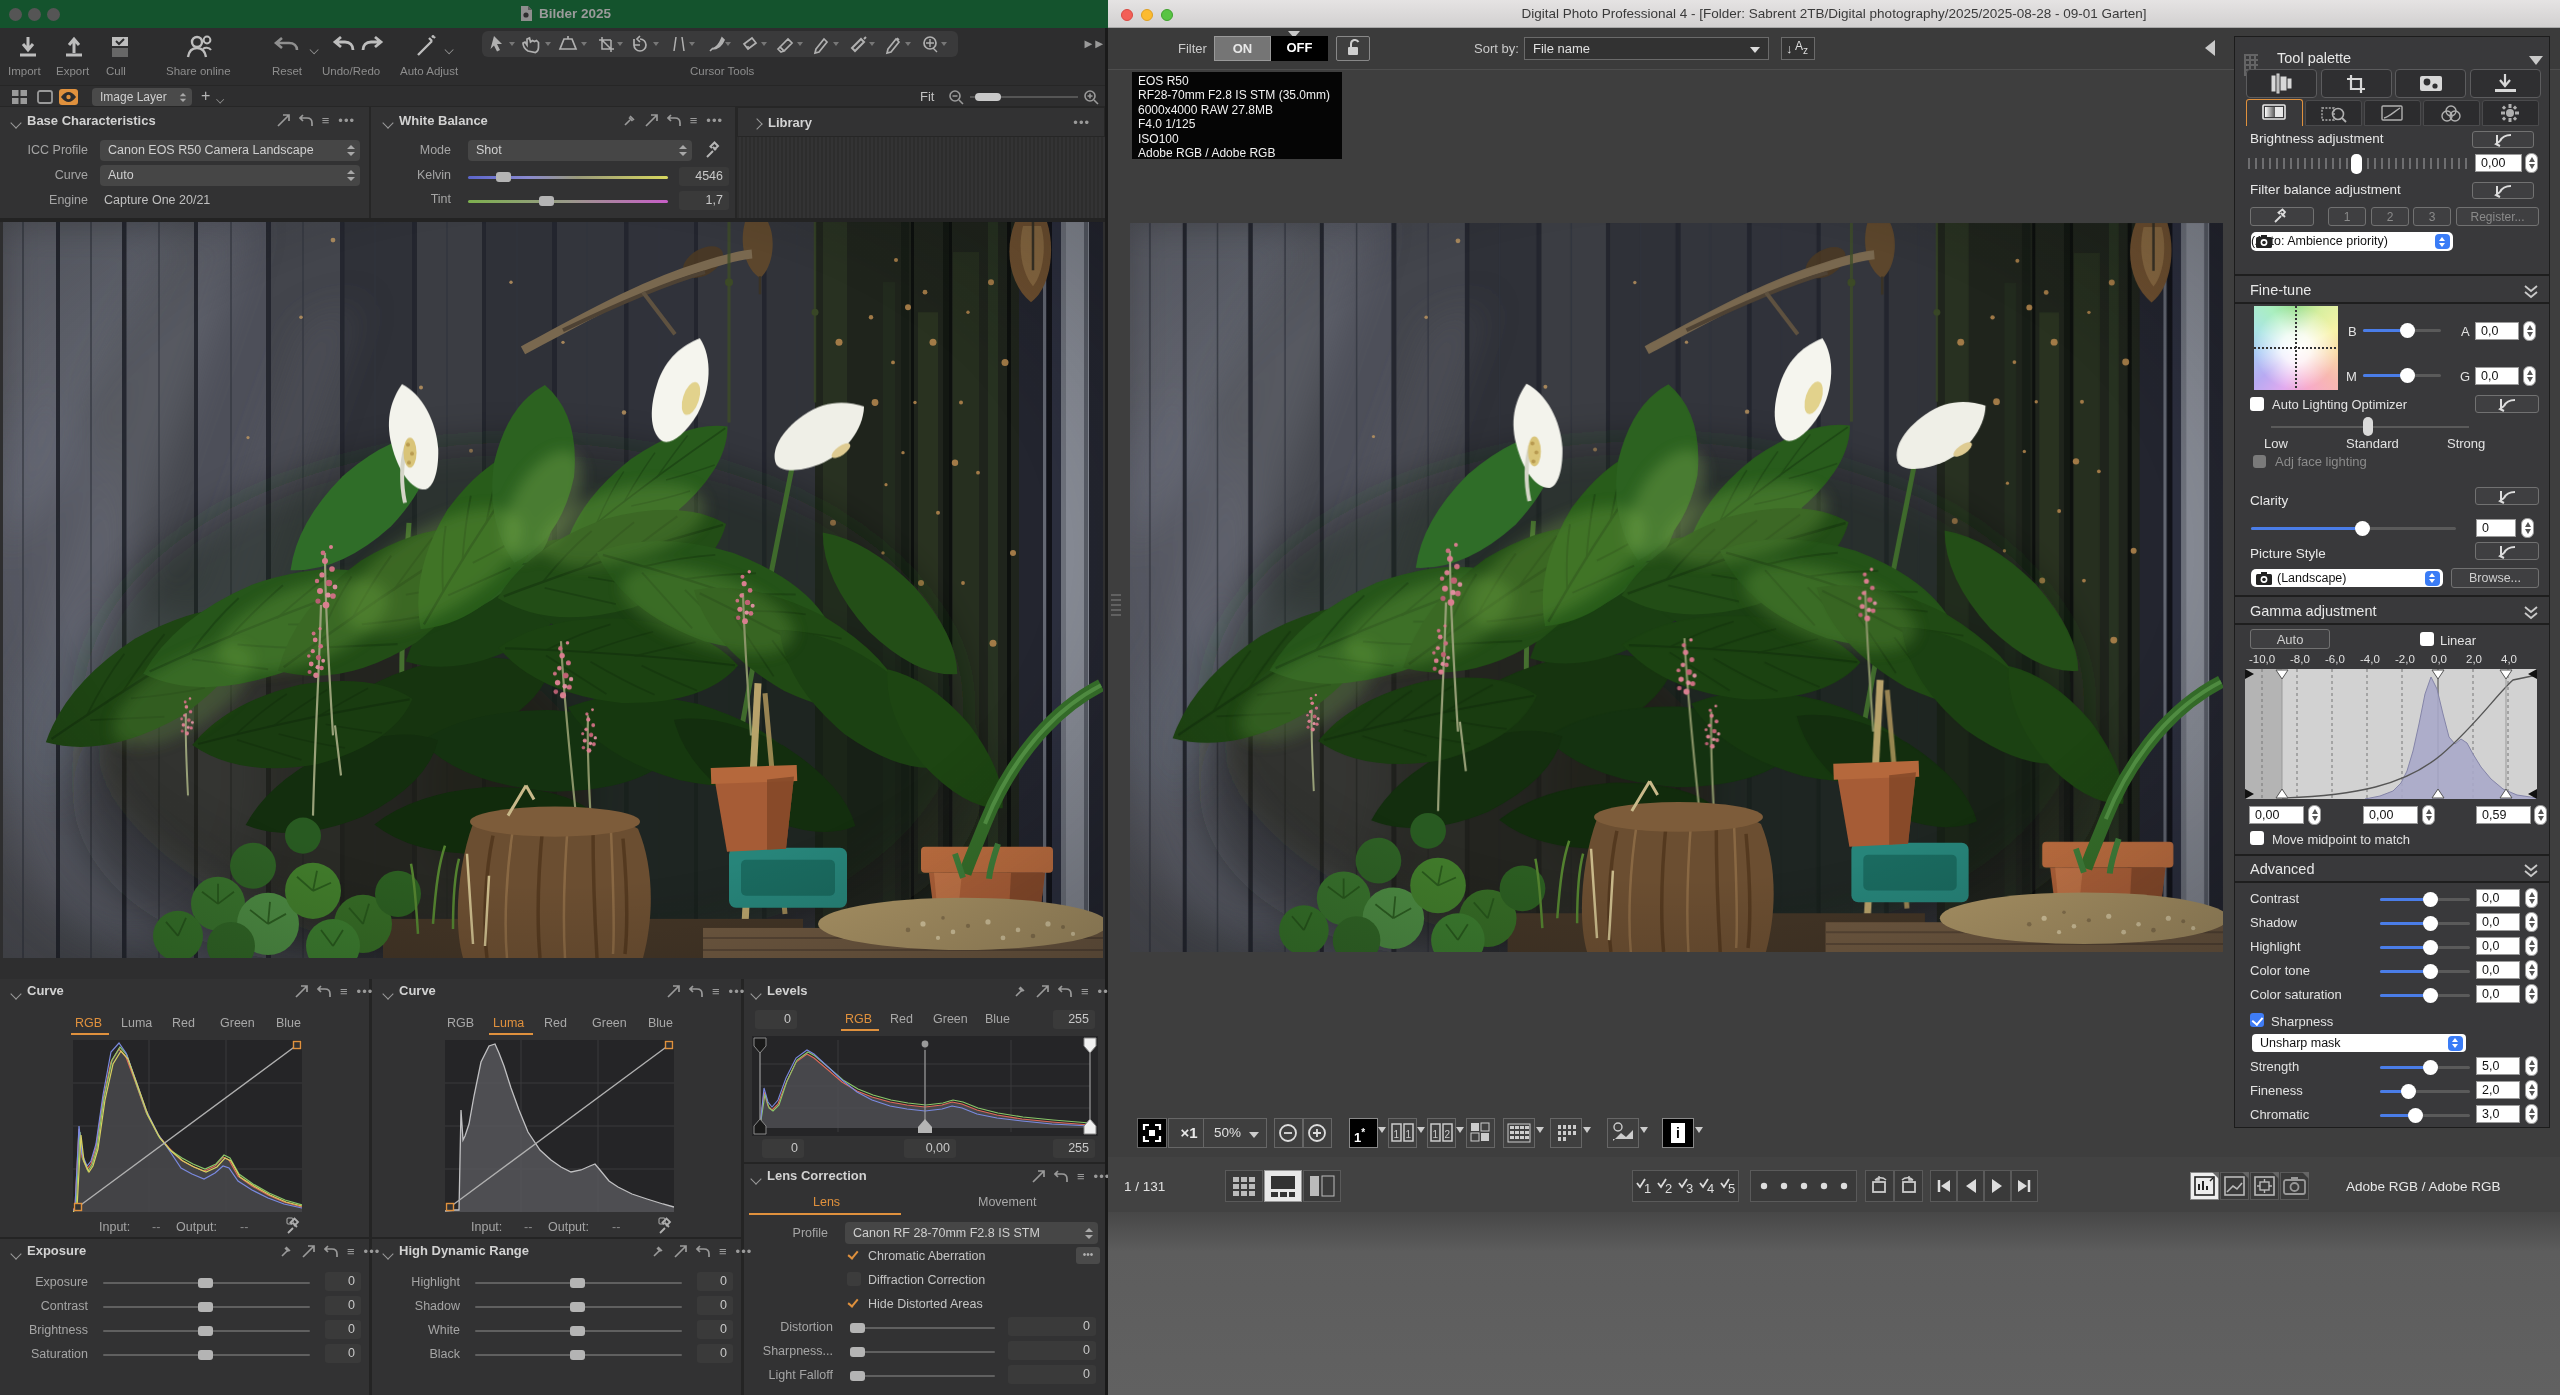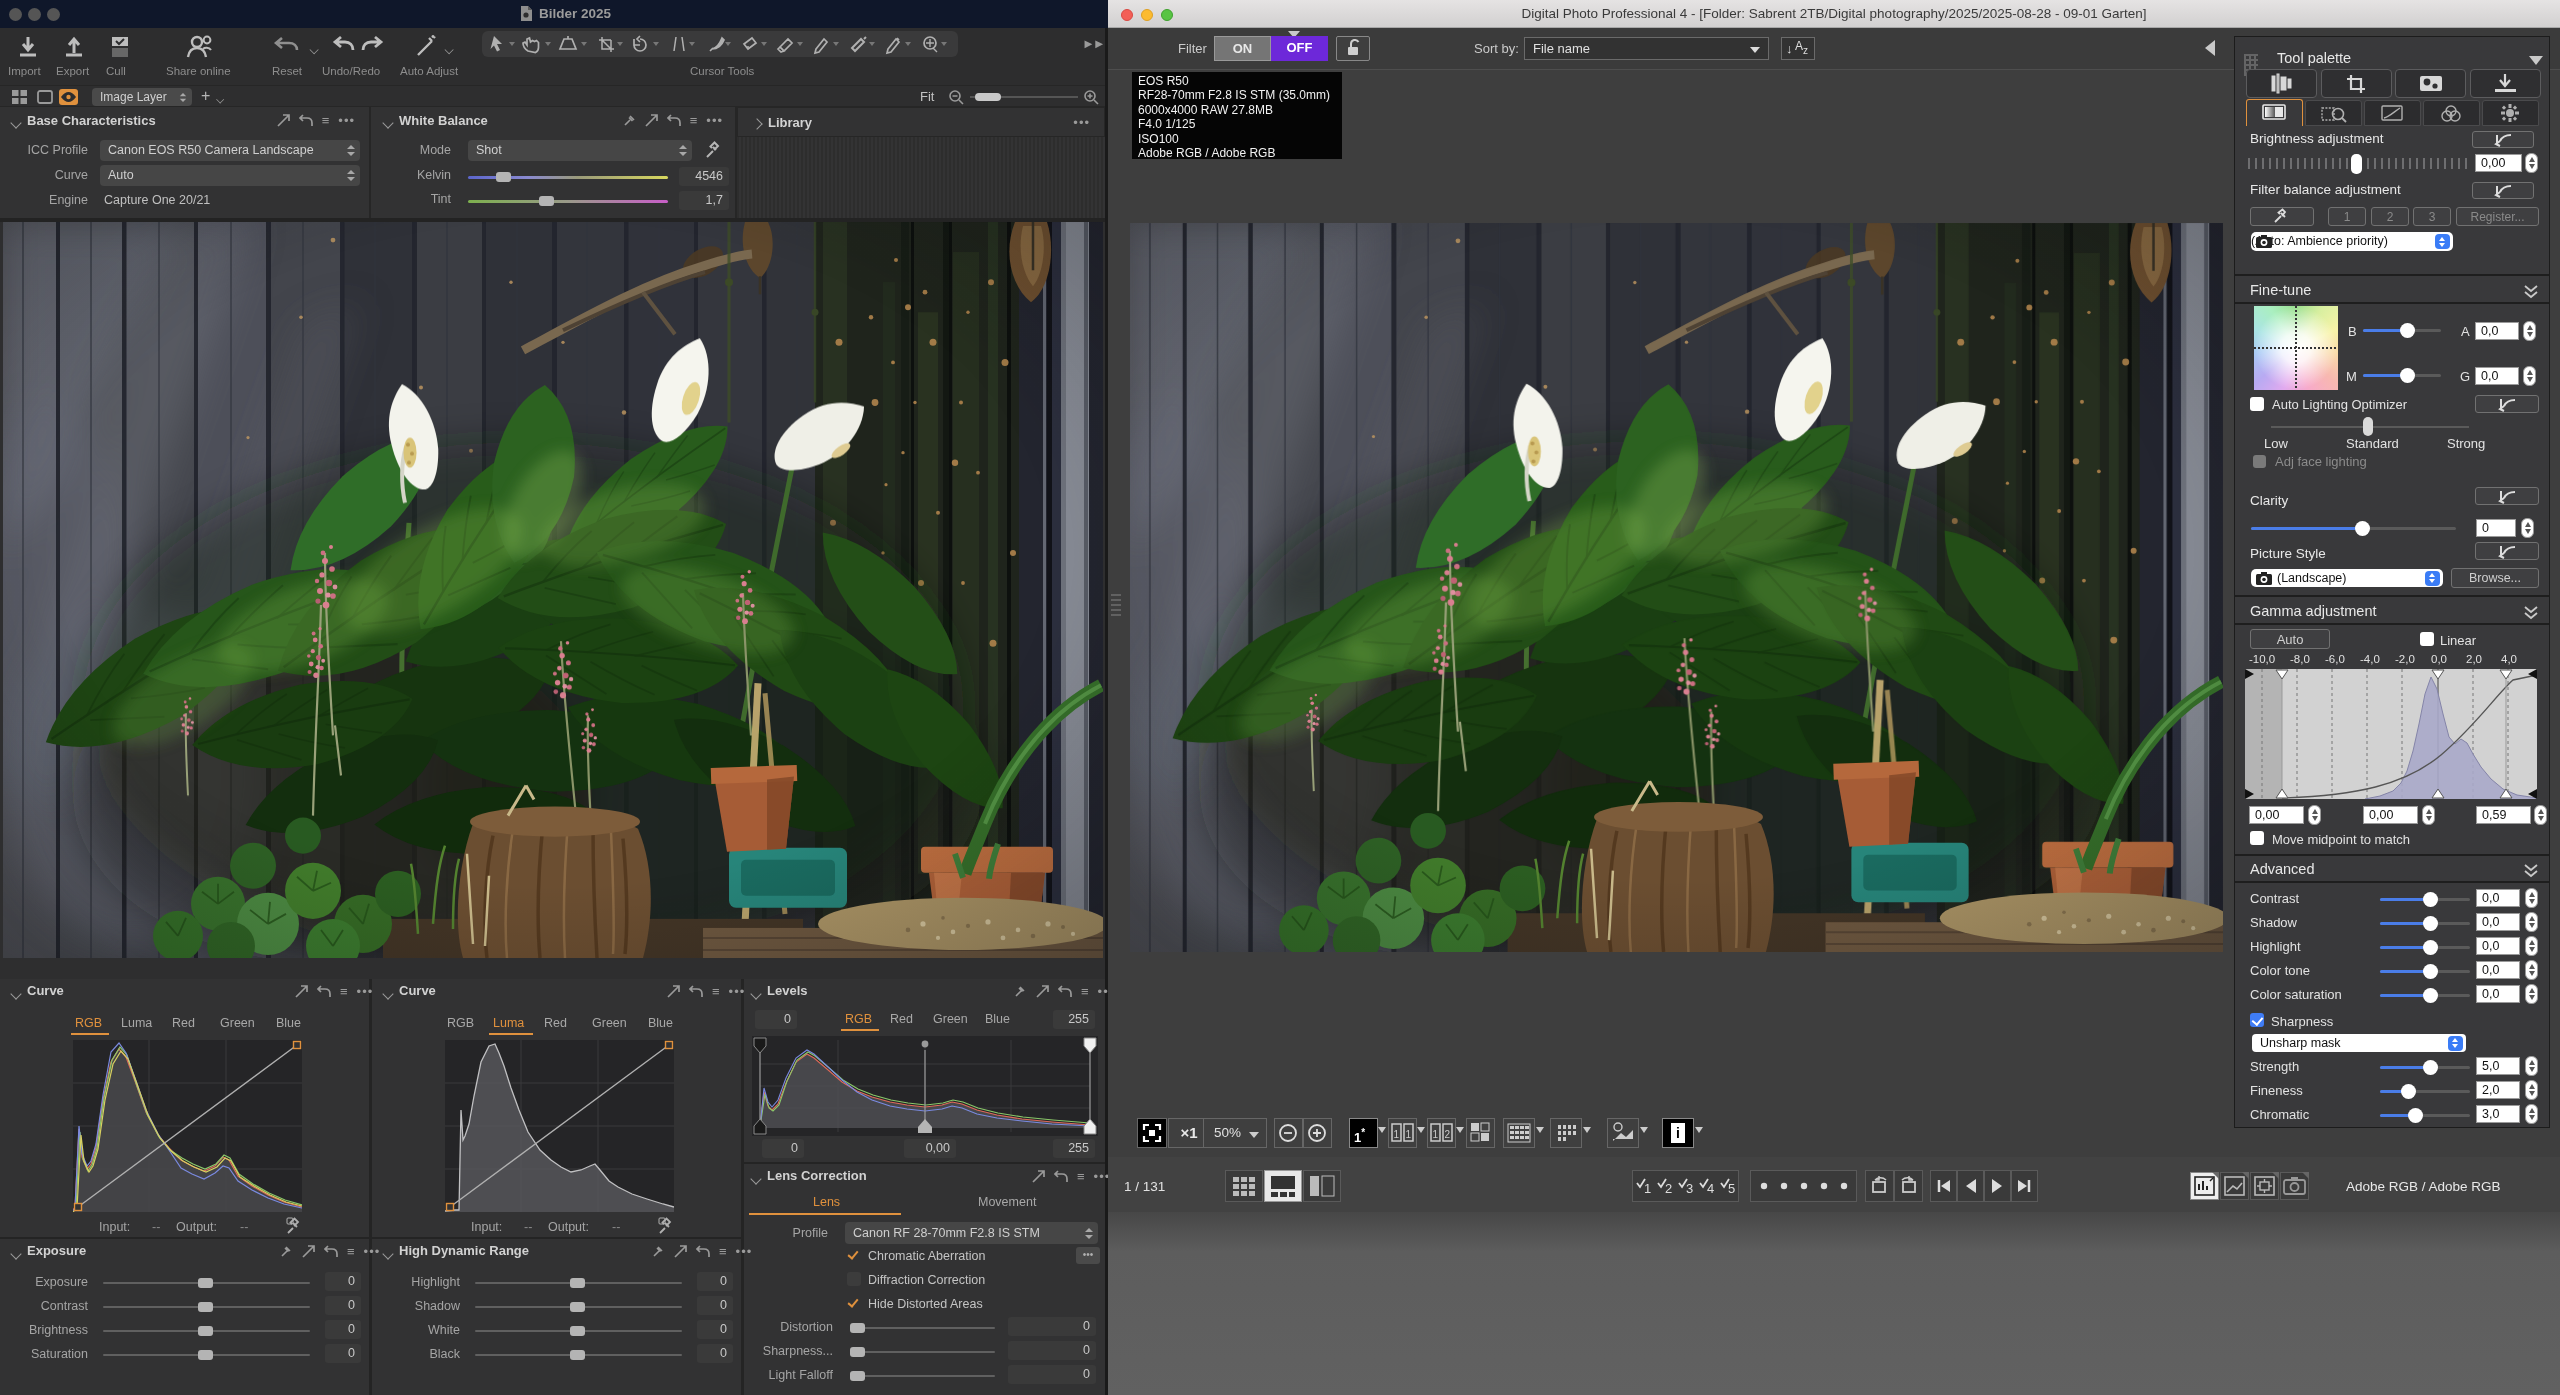--- a/index.html
+++ b/index.html
@@ -365,21 +365,21 @@
  <rect x="0" y="0" width="1100" height="734" fill="url(#vign)" opacity=".5"></rect>
 </g>
 <g id="rsticon">
         <path d="M3 2 v8 M3 6 c1 -4 8 -4 9 -1 l1.5 2 m0 -4 v4 h-4" stroke="#cfcfcf" stroke-width="1.6" fill="none"></path>
       </g>
 </defs>
 </svg>
 
 <div id="leftapp">
 
- <div class="abs" style="left:0;top:0;width:1281px;height:28px;background:#0f172a">
+ <div class="abs" style="left:0;top:0;width:1281px;height:28px;background:#14532d">
   <div class="abs" style="left:9px;top:8px;width:13px;height:13px;border-radius:50%;background:#555"></div>
   <div class="abs" style="left:28px;top:8px;width:13px;height:13px;border-radius:50%;background:#555"></div>
   <div class="abs" style="left:47px;top:8px;width:13px;height:13px;border-radius:50%;background:#555"></div>
   <svg class="abs" style="left:520px;top:6px" width="12" height="15" viewBox="0 0 12 15">
         <path d="M1 0 h7 l4 4 v11 h-11 Z" fill="#8e8e8e"></path>
         <path d="M8 0 l4 4 h-4 Z" fill="#5a5a5a"></path>
         <circle cx="6" cy="9" r="2.6" fill="#2d2d2e"></circle>
       </svg>
   <div class="abs" style="left:539px;top:6px;color:#9b9b9b;font-size:13.5px;font-weight:bold">Bilder 2025</div>
  </div>
@@ -787,21 +787,21 @@
   <div class="abs" style="left:13px;top:9px;width:12px;height:12px;border-radius:50%;background:#f35f57;border:0.5px solid #d94942"></div>
   <div class="abs" style="left:33px;top:9px;width:12px;height:12px;border-radius:50%;background:#fcbb2f;border:0.5px solid #dfa023"></div>
   <div class="abs" style="left:53px;top:9px;width:12px;height:12px;border-radius:50%;background:#58c443;border:0.5px solid #3fa12e"></div>
   <div class="abs" style="left:0;top:6px;width:1452px;text-align:center;color:#3a3a3a;font-size:13.5px;font-weight:normal">Digital Photo Professional 4 - [Folder: Sabrent 2TB/Digital photography/2025/2025-08-28 - 09-01 Garten]</div>
  </div>
 
  <div class="abs" style="left:0;top:28px;width:1452px;height:42px;background:#3b3b3b;border-bottom:1px solid #4e4e4e">
   <div class="abs" style="left:180px;top:3px;width:0;height:0;border-left:6px solid transparent;border-right:6px solid transparent;border-top:7px solid #c9c9c9"></div>
   <div class="abs" style="left:70px;top:13px;color:#cbcbcb;font-size:13px">Filter</div>
   <div class="abs" style="left:106px;top:8px;width:57px;height:25px;background:#757575;border:1px solid #999;color:#e8e8e8;font-size:13px;font-weight:bold;text-align:center;line-height:24px">ON</div>
-  <div class="abs" style="left:163px;top:8px;width:57px;height:25px;background:#6d28d9;color:#fff;font-size:13px;font-weight:bold;text-align:center;line-height:24px">OFF</div>
+  <div class="abs" style="left:163px;top:8px;width:57px;height:25px;background:#000000;color:#fff;font-size:13px;font-weight:bold;text-align:center;line-height:24px">OFF</div>
   <div class="abs" style="left:228px;top:8px;width:34px;height:25px;background:#3f3f3f;border:1px solid #888;border-radius:2px">
    <svg width="32" height="23" viewBox="0 0 32 23">
           <rect x="11" y="10" width="10" height="8" rx="1" fill="#cfcfcf"></rect>
           <path d="M14 10V7a4 4 0 0 1 7.5-2" stroke="#cfcfcf" stroke-width="2" fill="none"></path>
         </svg>
   </div>
   <div class="abs" style="left:366px;top:13px;color:#cbcbcb;font-size:13px">Sort by:</div>
   <div class="abs" style="left:416px;top:9px;width:245px;height:23px;background:#323232;border:1px solid #6a6a6a;color:#e0e0e0;font-size:13px;line-height:21px;padding-left:8px">File name
    <div style="position:absolute;right:8px;top:9px;border-left:5px solid transparent;border-right:5px solid transparent;border-top:6px solid #ddd"></div>
   </div>

